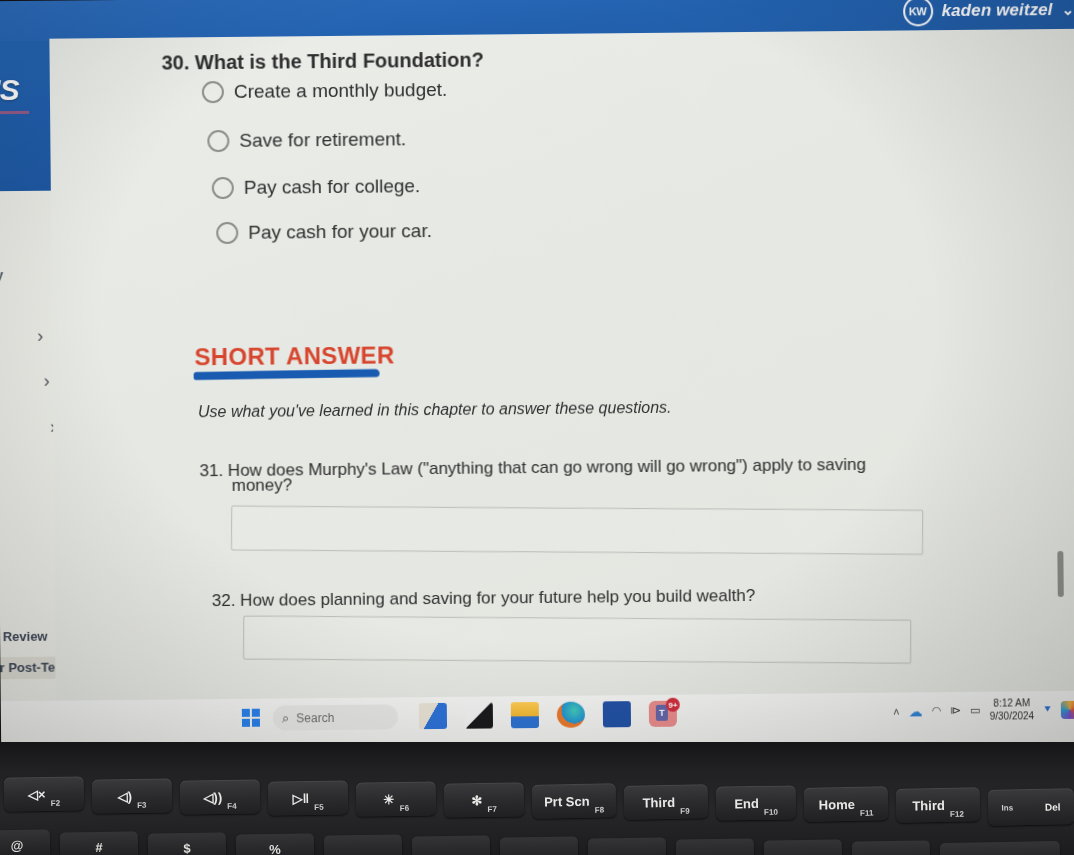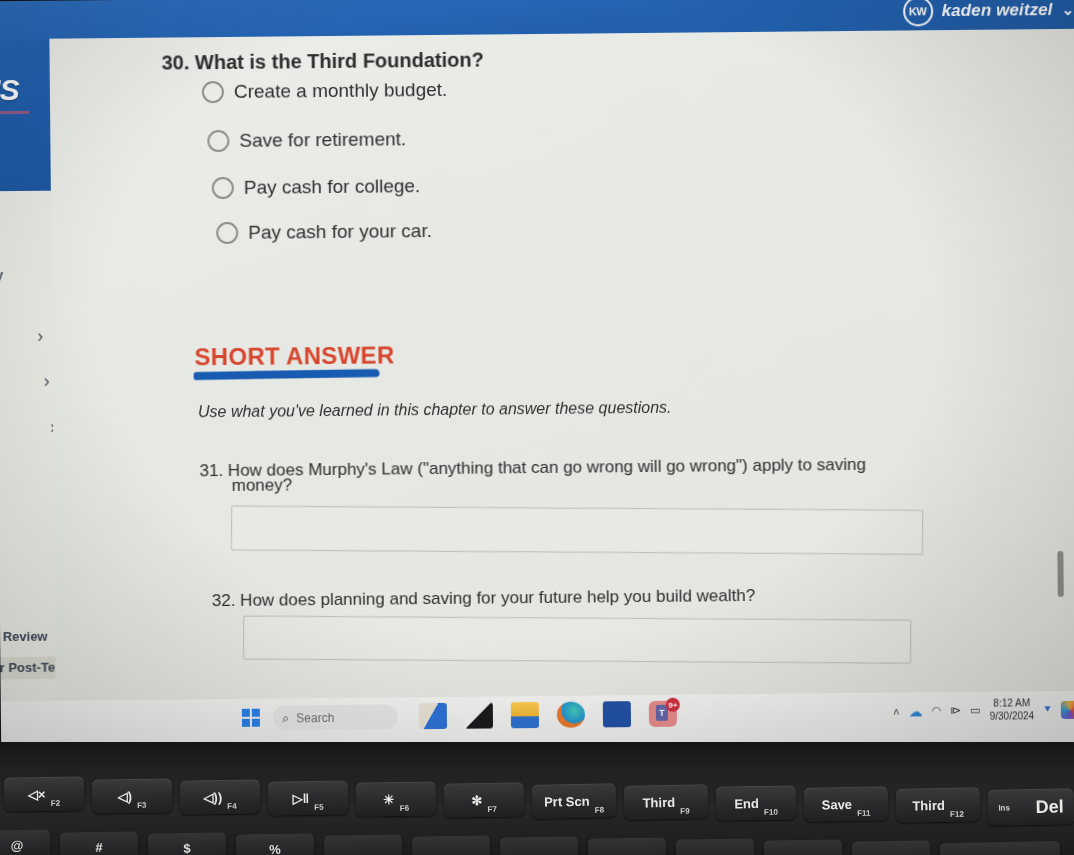--- a/index.html
+++ b/index.html
@@ -365,30 +365,30 @@
     </div>
     <div class="key" style="left:624px; top:43px; width:84px; height:34px;">
       <span>Third</span>
       <span class="fn">F9</span>
     </div>
     <div class="key" style="left:716px; top:44px; width:80px; height:34px;">
       <span>End</span>
       <span class="fn">F10</span>
     </div>
     <div class="key" style="left:804px; top:45px; width:84px; height:34px;">
-      <span>Save</span>
+      <span>Home</span>
       <span class="fn">F11</span>
     </div>
     <div class="key" style="left:896px; top:46px; width:84px; height:34px;">
       <span>Third</span>
       <span class="fn">F12</span>
     </div>
     <div class="key" style="left:988px; top:47px; width:86px; height:36px; justify-content:space-around;">
       <span class="fn" style="align-self:center;margin-bottom:0;">Ins</span>
-      <span style="font-size:18px;">Del</span>
+      <span style="font-size:10px;">Del</span>
     </div>
 
     <div class="key2" style="left:-16px; top:88px; width:66px; height:30px;">
       <span>@</span>
     </div>
     <div class="key2" style="left:60px; top:90px; width:78px; height:30px;">
       <span>#</span>
     </div>
     <div class="key2" style="left:148px; top:91px; width:78px; height:30px;">
       <span>$</span>

